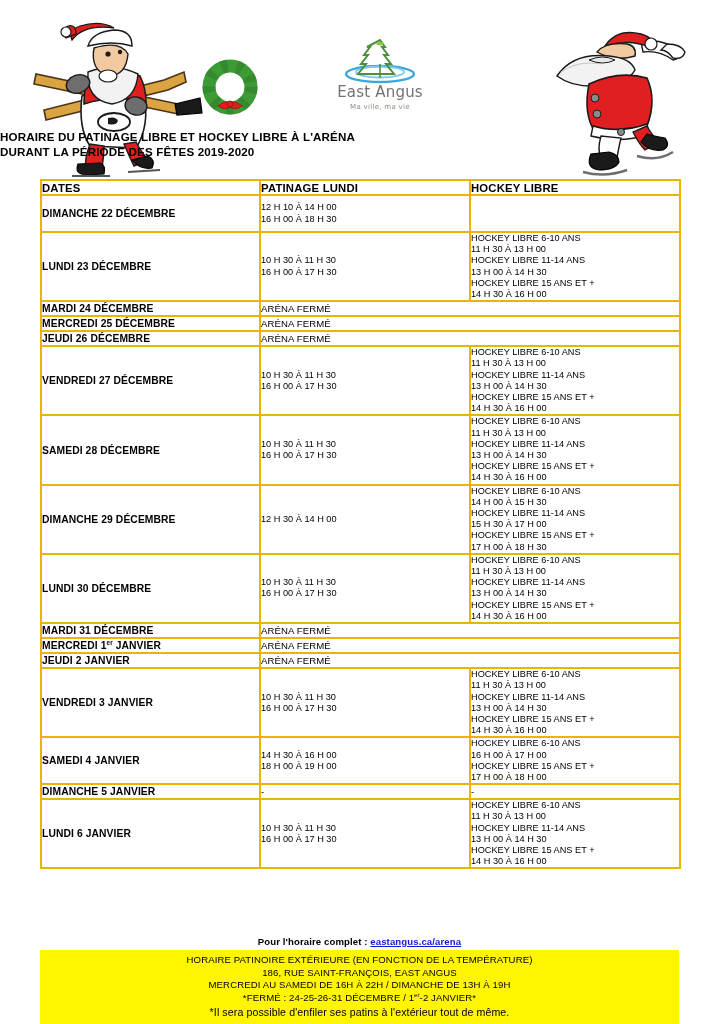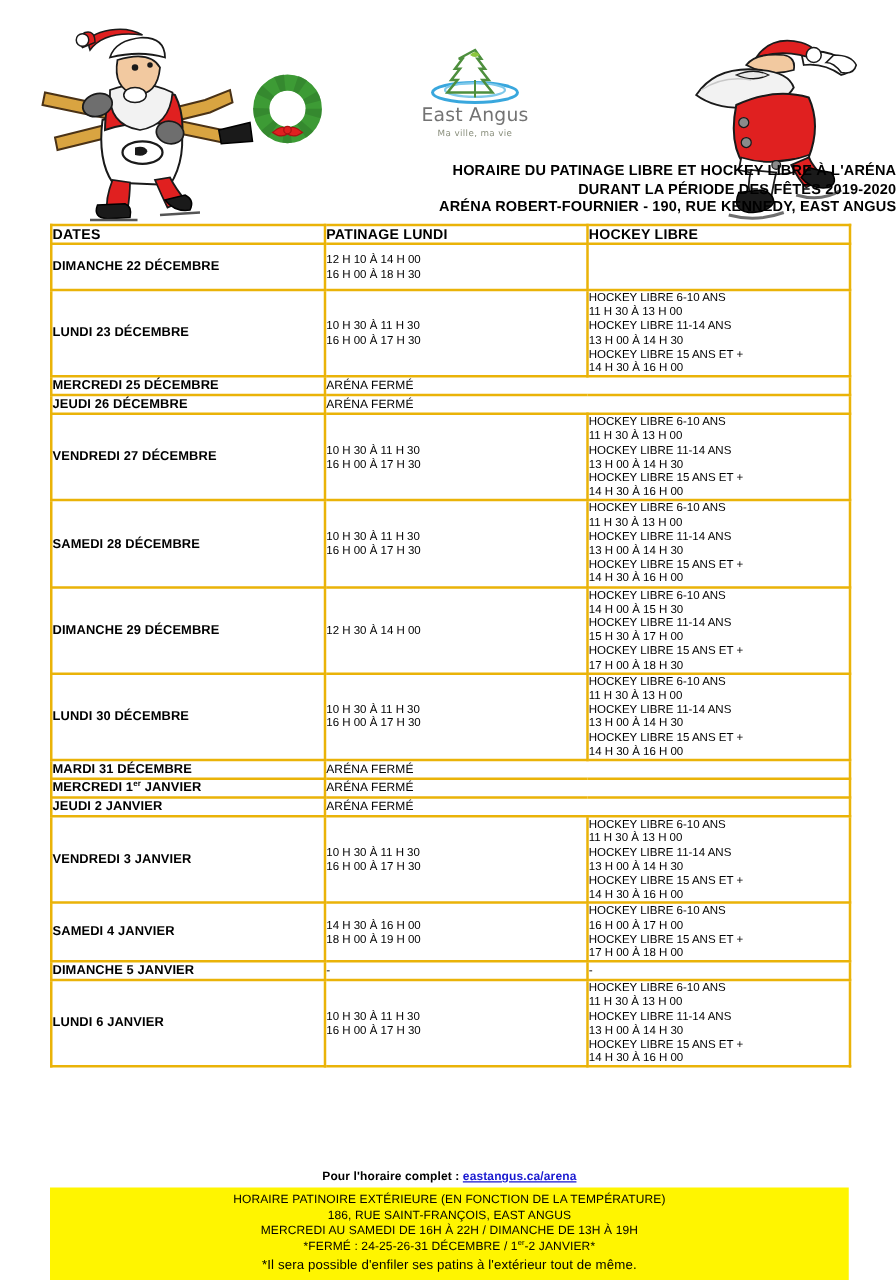--- a/index.html
+++ b/index.html
@@ -63,21 +63,21 @@
     position: absolute;
     left: 545px; top: 22px;
     width: 162px; height: 156px;
   }
 
   
   .title-block {
     position: absolute;
     left: 0; top: 130px;
     width: 717px;
-    text-align: right;
+    text-align: left;
     line-height: 14.5px;
   }
   .title-line {
     font-size: 11.6px;
     font-weight: bold;
     letter-spacing: 0.15px;
     white-space: nowrap;
   }
 
   
@@ -267,21 +267,20 @@
     <path d="M46 132 q-6 14 8 16 q16 0 20 -8 q0 -8 -10 -10 z" fill="#1a1a1a" stroke="#000" stroke-width="1.2"></path>
     <path d="M96 120 q8 10 22 8 q8 -4 2 -12 q-12 -2 -18 -4 z" fill="#1a1a1a" stroke="#000" stroke-width="1.2"></path>
 
     <path d="M38 150 q22 6 44 -2" fill="none" stroke="#6e6e6e" stroke-width="2.4"></path>
     <path d="M92 134 q20 6 36 -4" fill="none" stroke="#6e6e6e" stroke-width="2.4"></path>
   </svg>
 
   <div class="title-block">
     <div class="title-line">HORAIRE DU PATINAGE LIBRE ET HOCKEY LIBRE À L'ARÉNA</div>
     <div class="title-line">DURANT LA PÉRIODE DES FÊTES 2019-2020</div>
-    <div class="title-line">ARÉNA ROBERT-FOURNIER - 190, RUE KENNEDY, EAST ANGUS</div>
   </div>
 </div>
 
 <div class="sched-wrap">
   <table class="sched">
     <colgroup>
       <col class="c-date">
         <col class="c-pat">
         <col class="c-hoc">
     </colgroup>
@@ -310,20 +309,24 @@
           <td class="hockey">
             <div>HOCKEY LIBRE 6-10 ANS</div>
             <div>11 H 30 À 13 H 00</div>
             <div>HOCKEY LIBRE 11-14 ANS</div>
             <div>13 H 00 À 14 H 30</div>
             <div>HOCKEY LIBRE 15 ANS ET +</div>
             <div>14 H 30 À 16 H 00</div>
           </td>
         </tr>
         <tr class="compact">
+          <td class="date-cell">MARDI 24 DÉCEMBRE</td>
+          <td class="closed" colspan="2">ARÉNA FERMÉ</td>
+        </tr>
+        <tr class="compact">
           <td class="date-cell">MERCREDI 25 DÉCEMBRE</td>
           <td class="closed" colspan="2">ARÉNA FERMÉ</td>
         </tr>
         <tr class="compact">
           <td class="date-cell">JEUDI 26 DÉCEMBRE</td>
           <td class="closed" colspan="2">ARÉNA FERMÉ</td>
         </tr>
         <tr class="tall">
           <td class="date-cell">VENDREDI 27 DÉCEMBRE</td>
           <td class="times">

